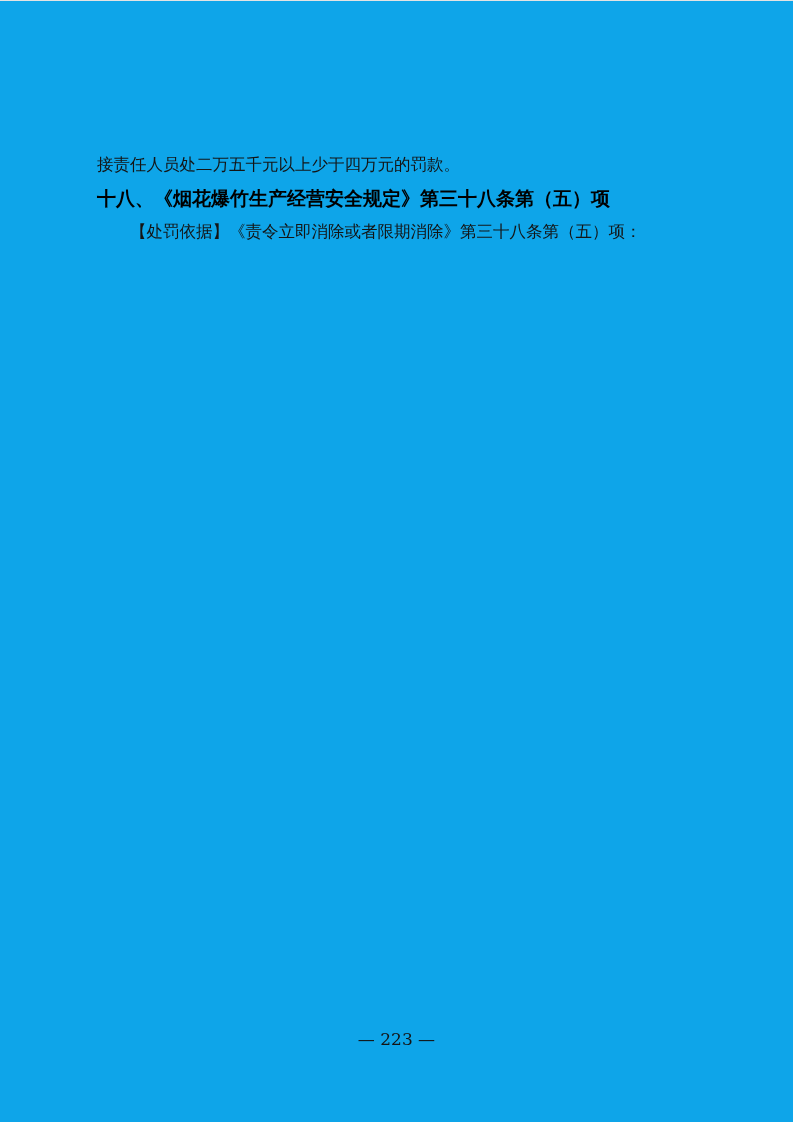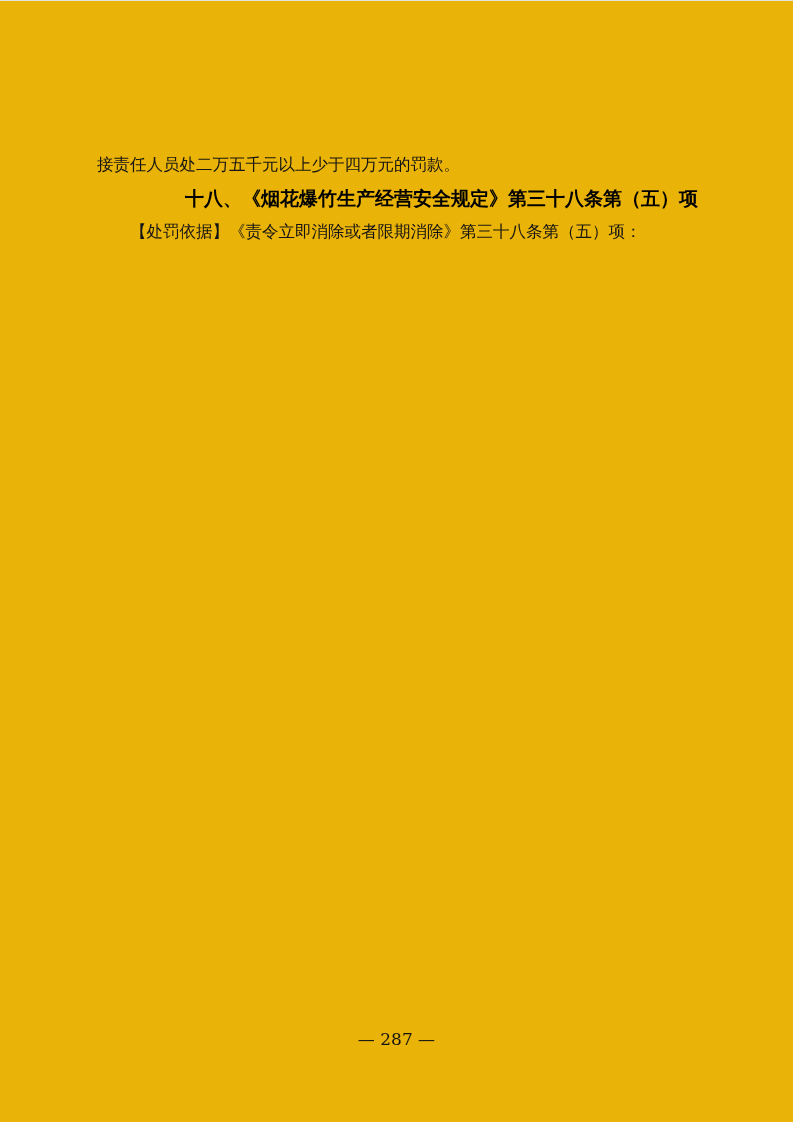--- a/index.html
+++ b/index.html
@@ -11,21 +11,21 @@
     height: 1122px;
     background: #ffffff;
     font-family: "DejaVu Serif", "Liberation Serif", serif;
     color: #141414;
     overflow: hidden;
   }
   .page {
     position: relative;
     width: 793px;
     height: 1122px;
-    background: #eab308;
+    background: #0ea5e9;
     border-top: 1px solid #e3e3e3;
     box-sizing: border-box;
   }
   .content {
     position: absolute;
     left: 97px;
     top: 147px;
     width: 601px;
   }
   .body-text {
@@ -36,21 +36,21 @@
     color: #141414;
   }
   .indent {
     text-indent: 2em;
   }
   .section-heading {
     margin: 0;
     font-size: 19px;
     line-height: 34px;
     font-weight: bold;
-    text-align: right;
+    text-align: left;
     color: #000000;
     font-family: "DejaVu Serif", "Liberation Serif", serif;
   }
   .page-number {
     position: absolute;
     top: 1026px;
     left: 0;
     width: 793px;
     text-align: center;
     font-size: 17px;
@@ -69,15 +69,15 @@
     <p class="body-text">接责任人员处二万五千元以上少于四万元的罚款。</p>
 
 
 
     <h2 class="section-heading">十八、《烟花爆竹生产经营安全规定》第三十八条第（五）项</h2>
 
     <p class="body-text indent">【处罚依据】《责令立即消除或者限期消除》第三十八条第（五）项：</p>
 
   </div>
 
-  <div class="page-number">— 287 —</div>
+  <div class="page-number">— 223 —</div>
 
 </div>
 
 </body></html>

